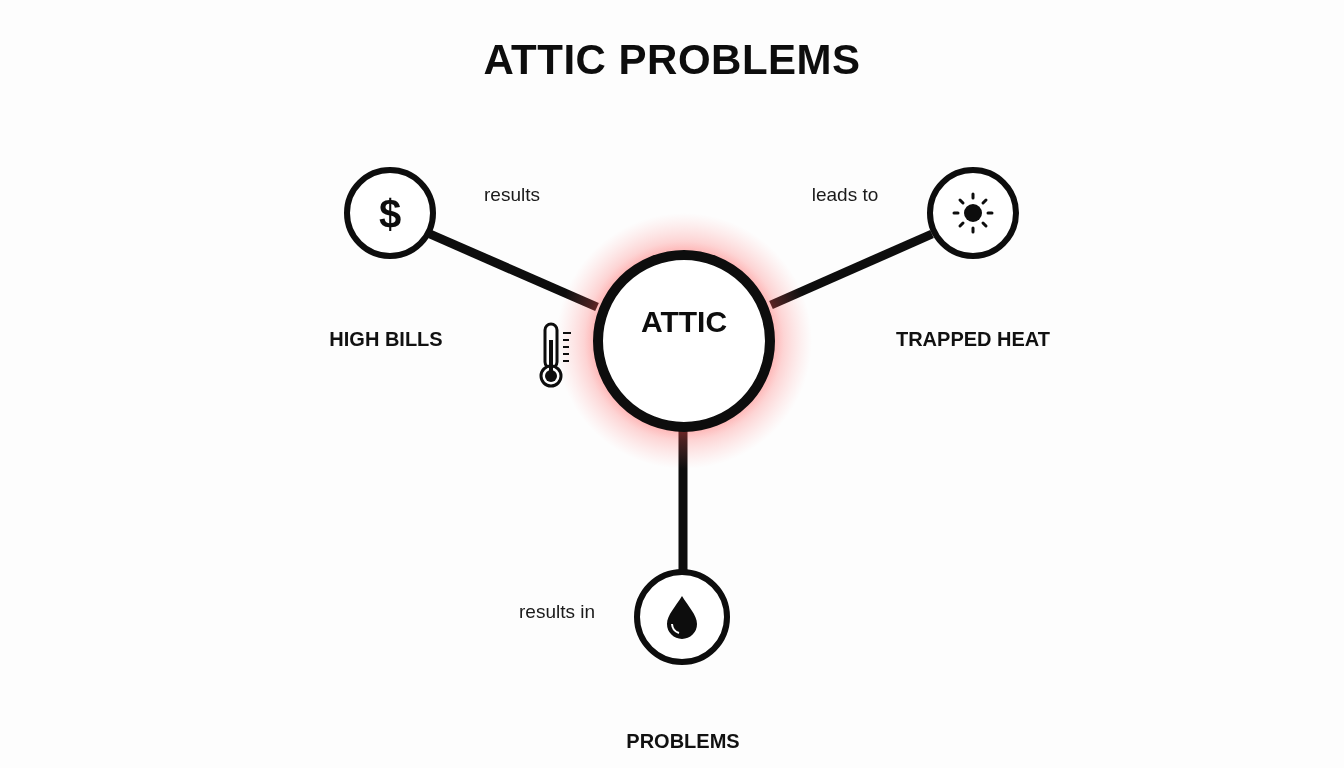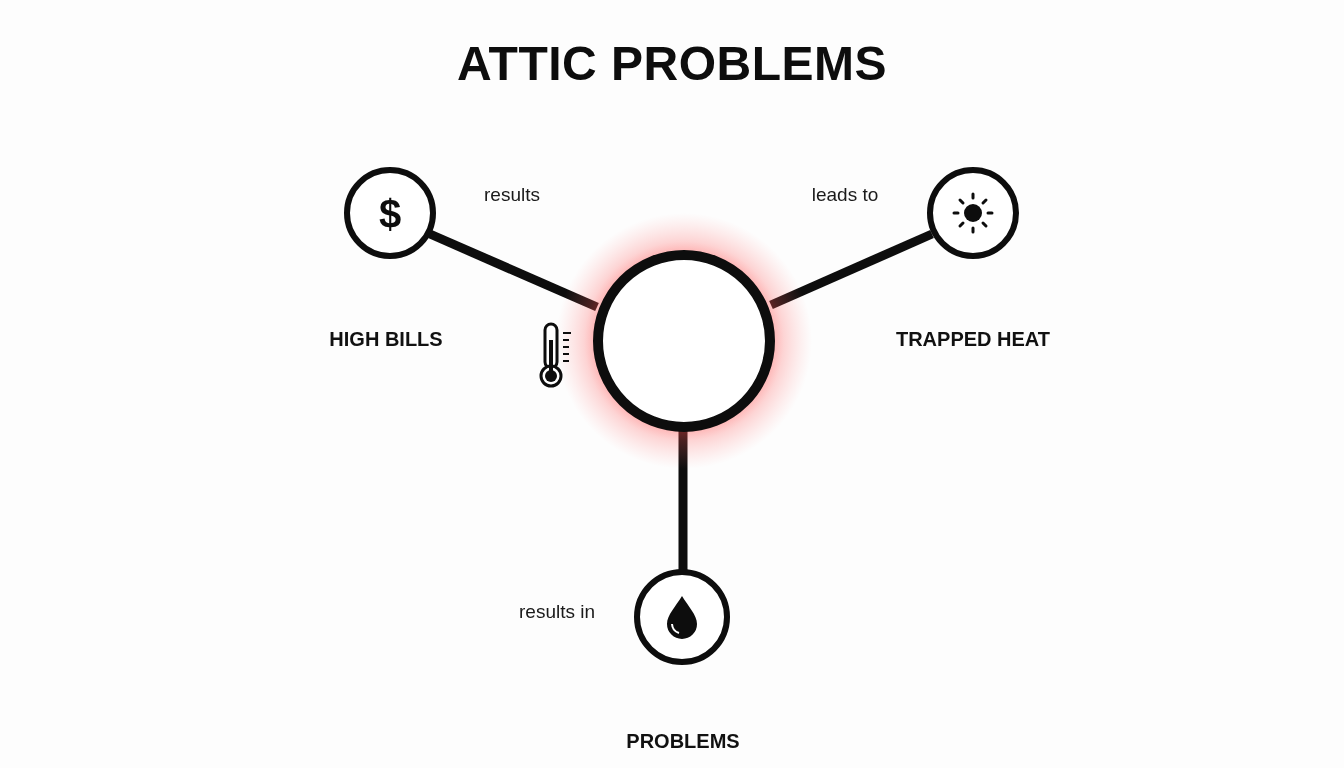--- a/index.html
+++ b/index.html
@@ -14,21 +14,21 @@
       position: relative;
       font-family: "Liberation Sans", "DejaVu Sans", sans-serif;
       color: #111;
     }
     .title {
       position: absolute;
       left: 0;
       top: 36px;
       width: 1344px;
       text-align: center;
-      font-size: 48px;
+      font-size: 42px;
       font-weight: 700;
       letter-spacing: 0.5px;
       color: #0d0d0d;
     }
     svg.diagram {
       position: absolute;
       left: 0;
       top: 0;
       width: 1344px;
       height: 768px;
@@ -122,20 +122,21 @@
       <line x1="563" y1="333" x2="571" y2="333"></line>
       <line x1="563" y1="340" x2="569" y2="340"></line>
       <line x1="563" y1="347" x2="569" y2="347"></line>
       <line x1="563" y1="354" x2="569" y2="354"></line>
       <line x1="563" y1="361" x2="569" y2="361"></line>
     </g>
   </g>
 </svg>
 
 <div class="center-label">
+  <div>ATTIC</div>
 </div>
 
 <div class="node-label" style="left:386px; top:280px;">HIGH BILLS</div>
 <div class="node-label" style="left:973px; top:280px;">TRAPPED HEAT</div>
 <div class="node-label" style="left:683px; top:682px;">PROBLEMS</div>
 
 <div class="edge-label" style="left:512px; top:184px;">results</div>
 <div class="edge-label" style="left:845px; top:184px;">leads to</div>
 <div class="edge-label" style="left:557px; top:601px;">results in</div>
 

